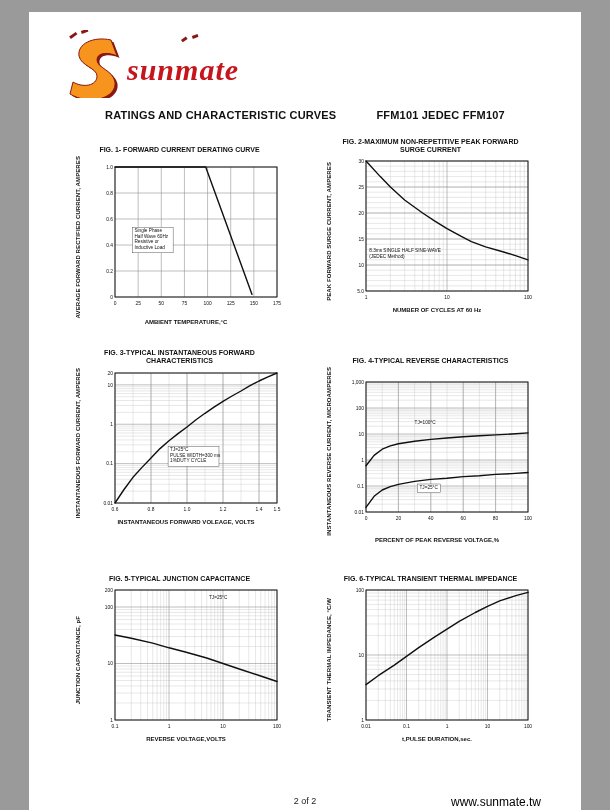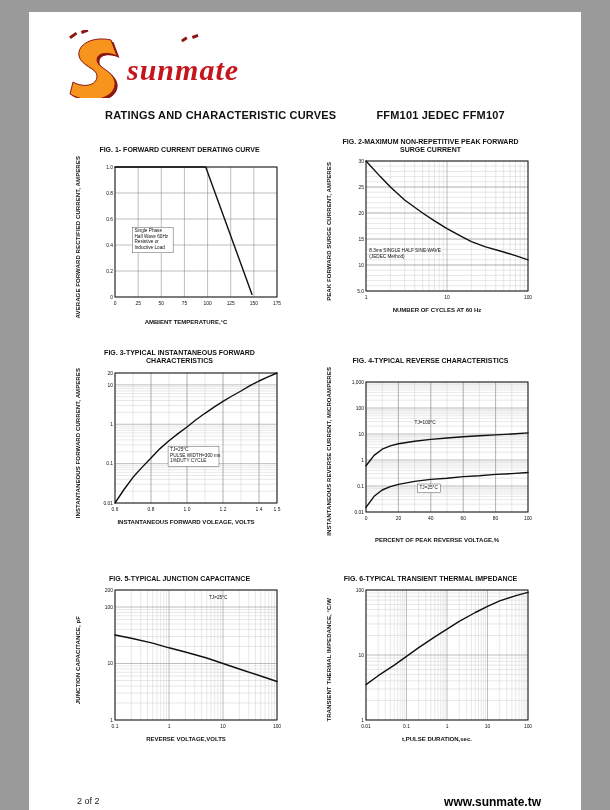--- a/index.html
+++ b/index.html
@@ -35,23 +35,23 @@
   .plot-border { fill:none; stroke:#1a1a1a; stroke-width:1; }
   .curve { fill:none; stroke:#101010; stroke-width:1.4; stroke-linecap:round; stroke-linejoin:round; }
   .tick { font-family:"Liberation Sans", sans-serif; font-size:4.9px; fill:#111; }
   .tick-x { text-anchor:middle; }
   .tick-y { text-anchor:end; }
   .ann { font-family:"Liberation Sans", sans-serif; font-size:4.7px; fill:#111; }
   .ann-box { fill:#ffffff; stroke:#333; stroke-width:0.4; }
 
   
   .page-num { position:absolute; bottom:16px; left:0; width:100%;
-    font-size:9px; color:#222;padding-left:48px; }
+    text-align:center; font-size:9px; color:#222; }
   .website { position:absolute; bottom:13px; right:40px;
-    font-size:12px; font-weight:bold; color:#000; }
+    font-size:12px; font-weight:normal; color:#000; }
 </style>
 </head>
 <body>
 
 <div class="page">
 
   <div class="logo">
     <svg width="200" height="68" viewBox="0 0 200 68">
 
       <rect x="4" y="4" width="8" height="3" transform="rotate(-35 8 5)" fill="#8A1713"></rect>

